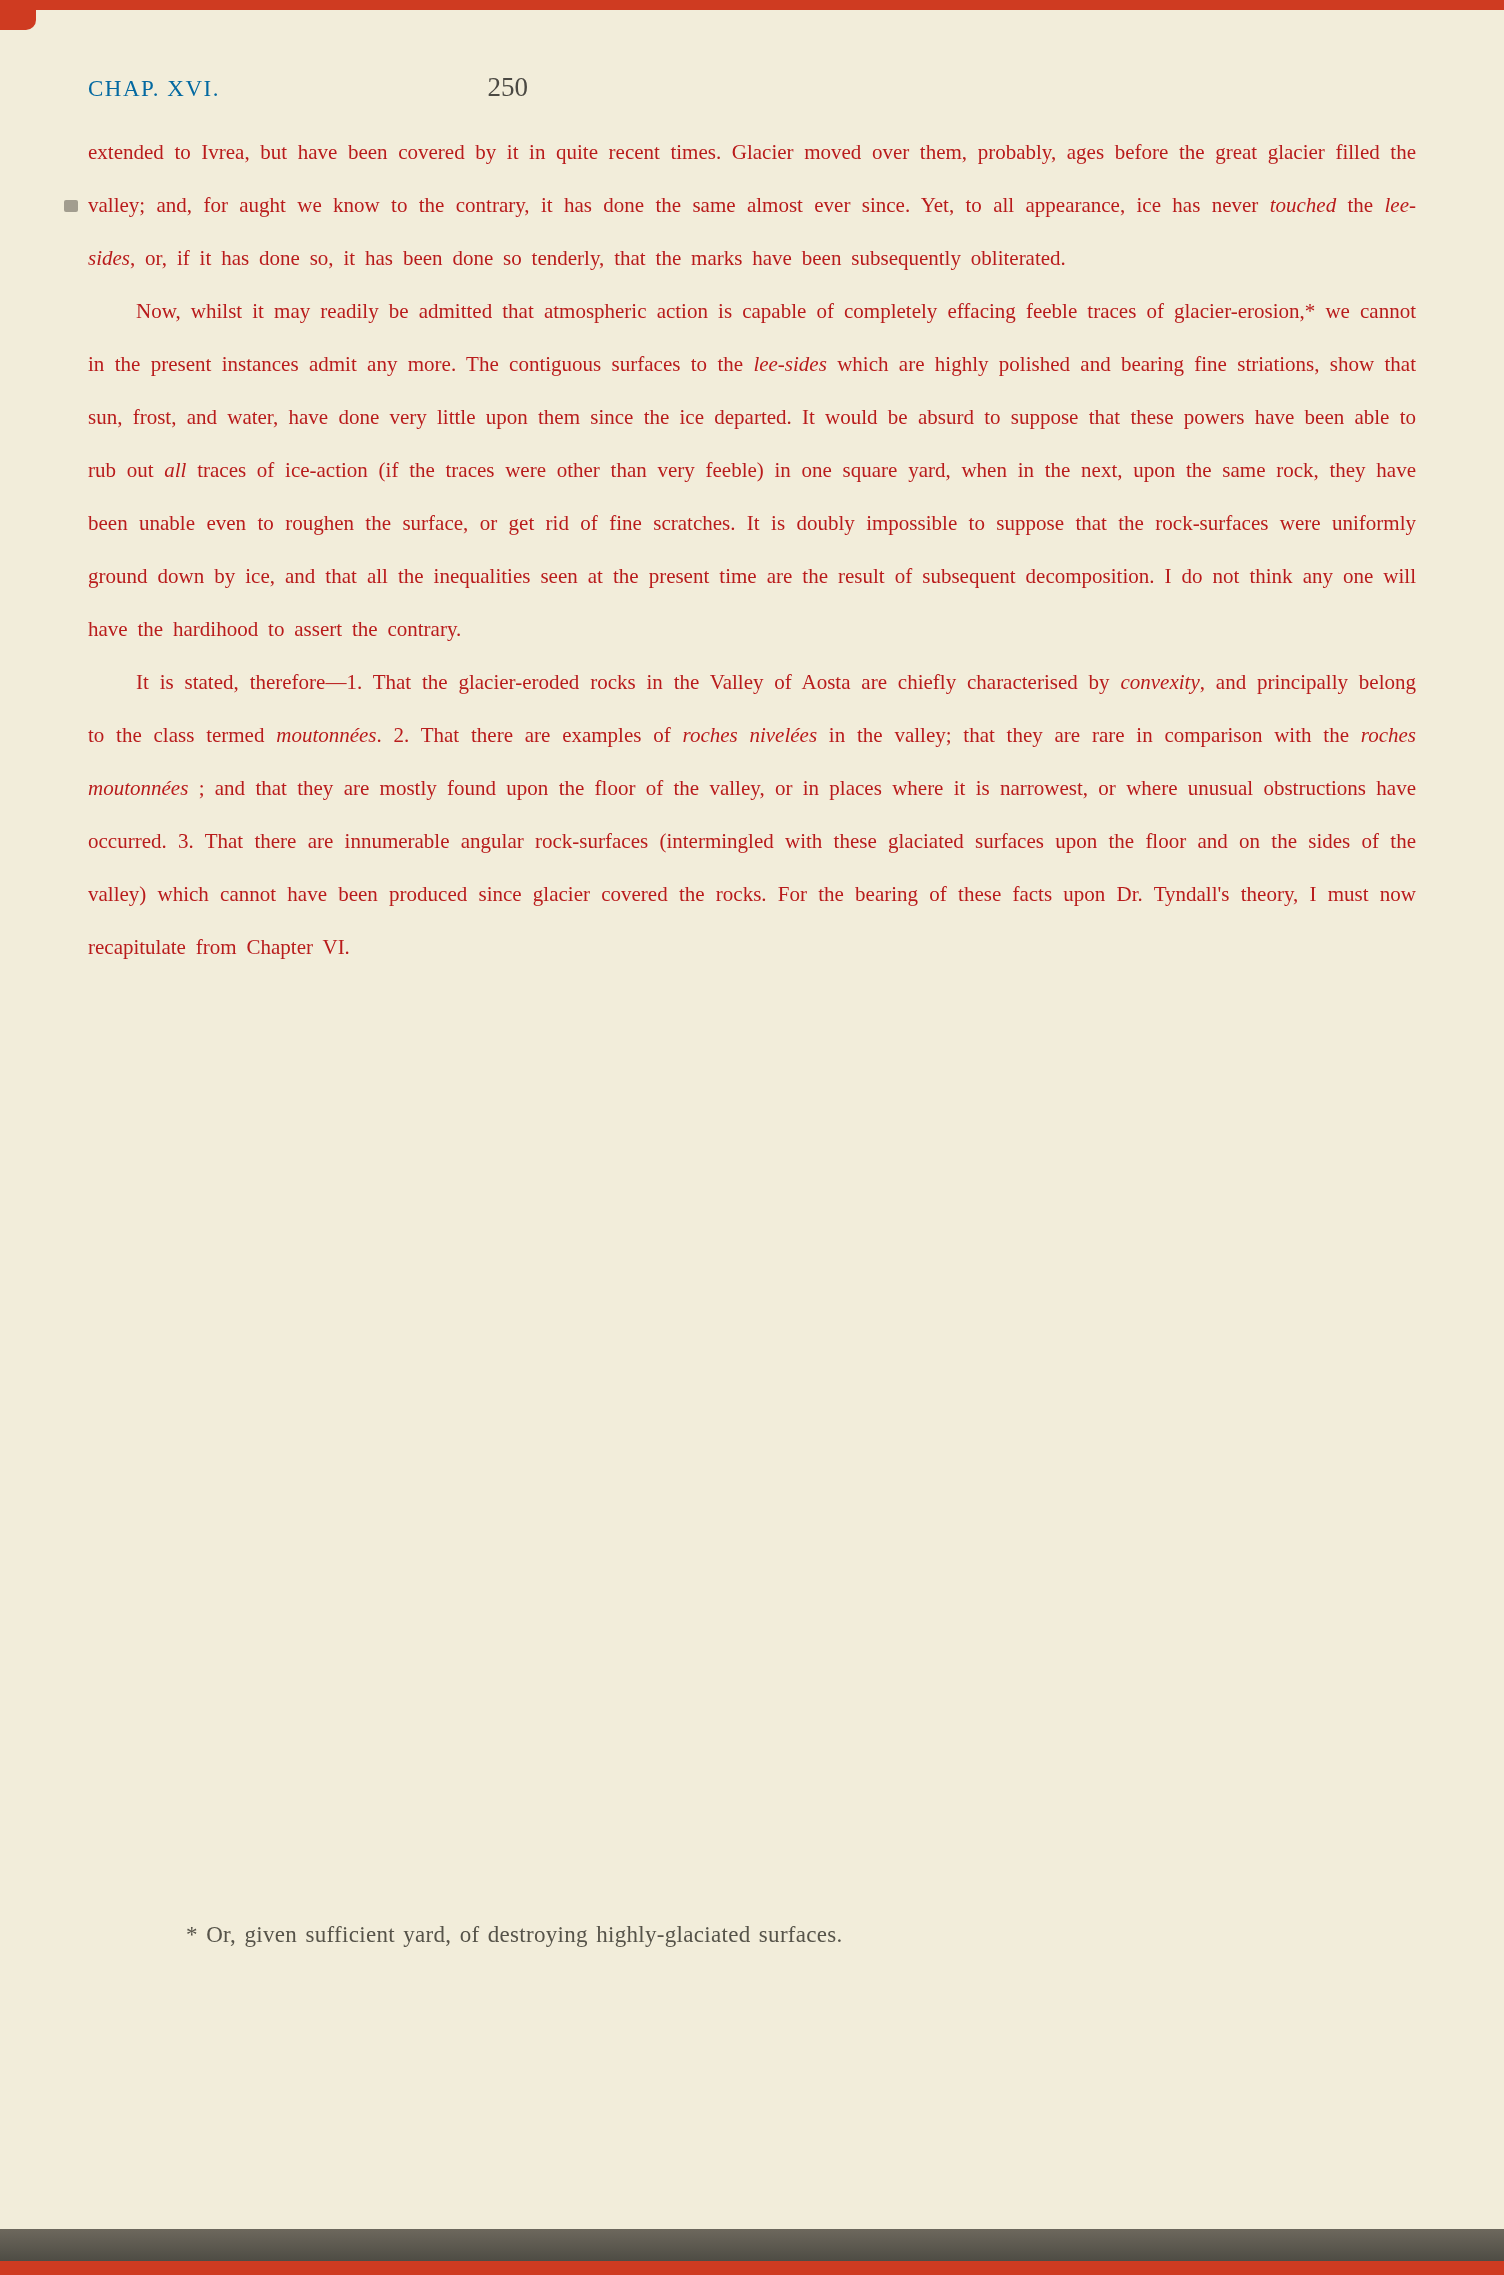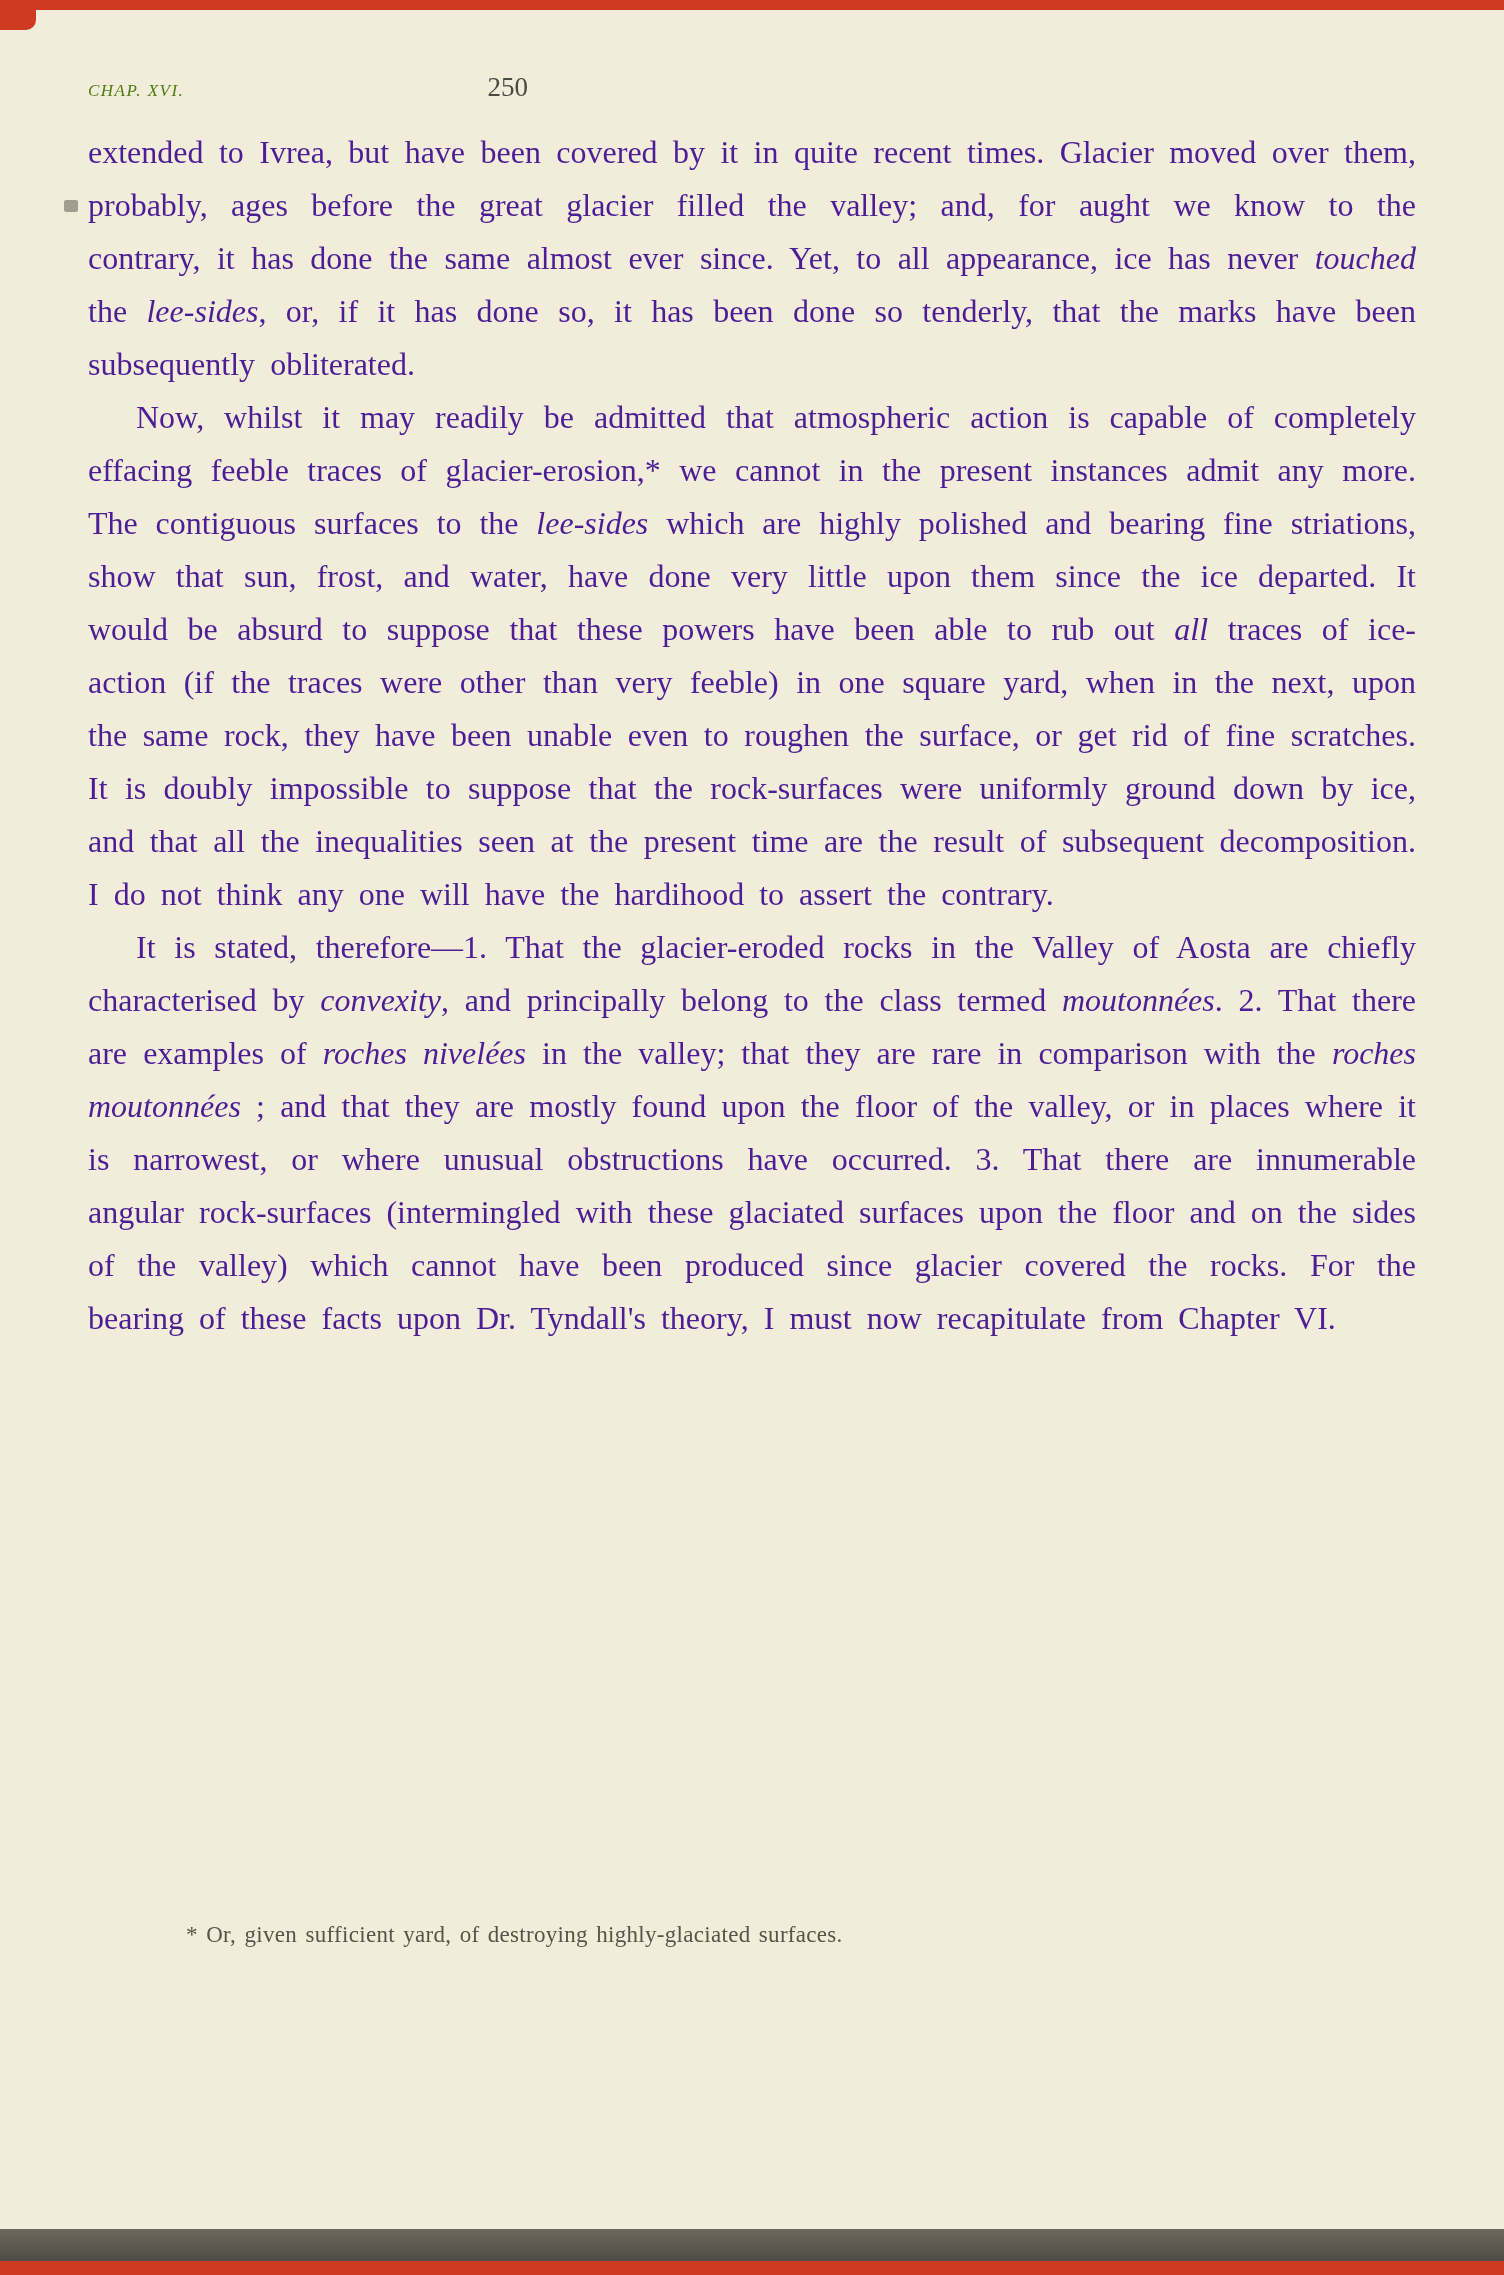--- a/index.html
+++ b/index.html
@@ -34,42 +34,42 @@
   .smudge {
     position: absolute; left: 64px; top: 200px; width: 14px; height: 12px;
     background: #8d887c; border-radius: 2px; opacity: 0.8;
   }
   
   .running-head {
     position: absolute; top: 72px; left: 88px; right: 88px;
     display: flex; align-items: baseline;
   }
   .chap {
-    font-size: 17px; letter-spacing: 1.5px; color: #4d7c0f;
-    width: 220px; flex: none; font-style: italic;
+    font-size: 23px; letter-spacing: 1.5px; color: #0369a1;
+    width: 220px; flex: none;
   }
   .running-title {
     flex: 1; text-align: center; font-style: italic;
     font-size: 29px; letter-spacing: 2px; color: #4a473f;
   }
   .pageno {
     width: 220px; flex: none; text-align: right;
     font-size: 27px; color: #4b4943;
   }
   
   .body-text {
     position: absolute; top: 126px; left: 88px; width: 1328px;
   }
   .para {
     margin: 0;
-    font-size: 32px;
+    font-size: 21px;
     line-height: 53px;
     text-align: justify;
     word-spacing: 0.22em;
-    color: #4c1d95;
+    color: #b91c1c;
   }
   .para.indent { text-indent: 48px; }
   .para i { font-style: italic; }
   
   .footnote {
     position: absolute; left: 186px; top: 1922px;
     font-size: 23px; color: #565349;
     letter-spacing: 0.3px;
     word-spacing: 0.1em;
   }

